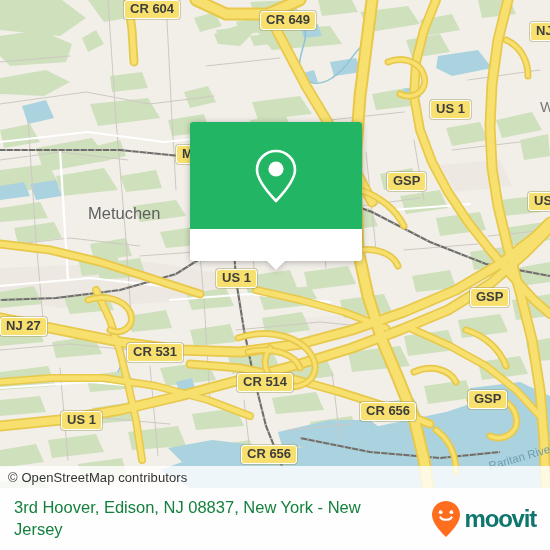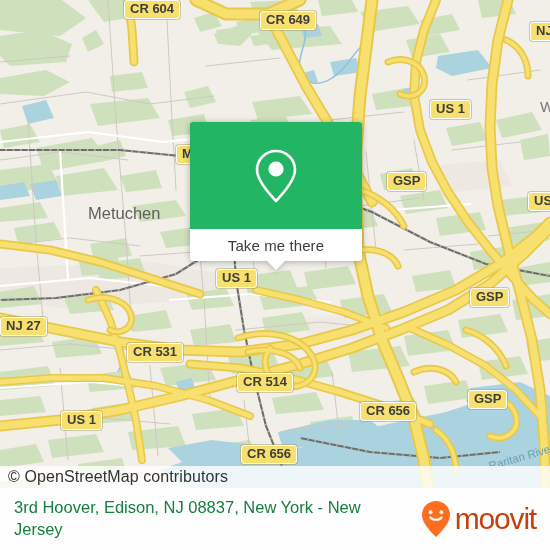--- a/index.html
+++ b/index.html
@@ -15,21 +15,21 @@
   .map svg{position:absolute;left:0;top:0;}
 
   
   .attrib{
     position:absolute;left:0;top:466px;width:550px;height:22px;
     background:rgba(255,255,255,.80);
     display:flex;align-items:center;
     z-index:40;
   }
   .attrib span{
-    font-size:16px;color:#333;padding-left:8px;letter-spacing:.1px;
+    font-size:13px;color:#333;padding-left:8px;letter-spacing:.1px;
   }
 
   
   .card{
     position:absolute;left:190px;top:122px;width:172px;
     z-index:60;
     filter:drop-shadow(0 1px 3px rgba(0,0,0,.28));
   }
   .card-top{
     width:172px;height:107px;background:#22b563;
@@ -61,22 +61,22 @@
     z-index:70;
   }
   .footer-text{
     padding-left:14px;max-width:380px;
     font-size:16.5px;line-height:1.32;color:#15803d;
   }
   .logo{
     display:flex;align-items:center;padding-right:14px;gap:4px;
   }
   .logo-word{
-    font-size:30px;line-height:1;color:#c2410c;letter-spacing:-1.2px;
-    font-weight:400;
+    font-size:24px;line-height:1;color:#0f766e;letter-spacing:-1.2px;
+    font-weight:700;
   }
 </style>
 </head>
 <body>
 
 <div class="screen">
 
   <div class="map">
     <svg width="550" height="488" viewBox="0 0 550 488">
       <defs>
@@ -360,21 +360,20 @@
   </div>
 
   <div class="card">
     <div class="card-top">
       <svg width="46" height="56" viewBox="0 0 46 56">
         <path d="M23 3 C12.5 3 4 11.4 4 21.8 C4 32.5 15.6 45.2 23 53 C30.4 45.2 42 32.5 42 21.8 C42 11.4 33.5 3 23 3 Z" fill="none" stroke="#ffffff" stroke-width="2.6" stroke-linejoin="round"></path>
         <circle cx="23" cy="21" r="7.6" fill="#ffffff"></circle>
       </svg>
     </div>
     <div class="card-bottom">
-      <span class="lbl">Take me there</span>
       <span class="card-tail"></span>
     </div>
   </div>
 
   <div class="footer">
     <div class="footer-text">3rd Hoover, Edison, NJ 08837, New York - New Jersey</div>
     <div class="logo">
       <svg width="30" height="38" viewBox="0 0 30 38">
         <path d="M15 1 C7.3 1 1 7.2 1 14.9 C1 23 10.2 32 15 37 C19.8 32 29 23 29 14.9 C29 7.2 22.7 1 15 1 Z" fill="#ff6d1f"></path>
         <circle cx="9.6" cy="12.2" r="1.9" fill="#ffffff"></circle>

